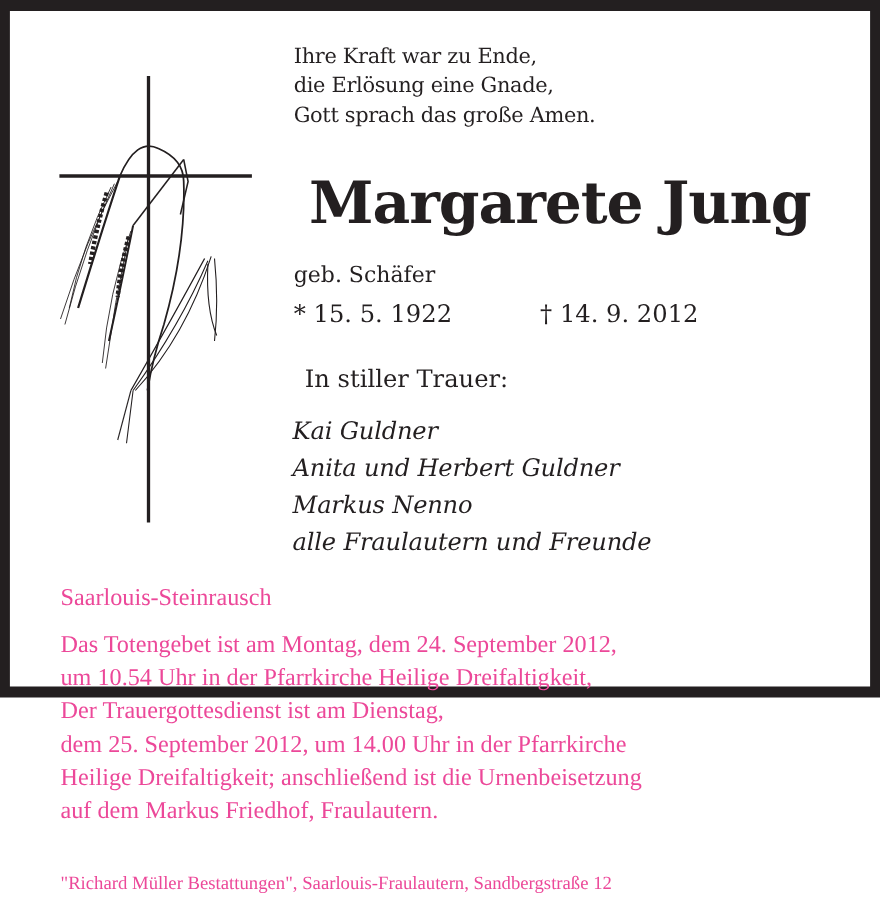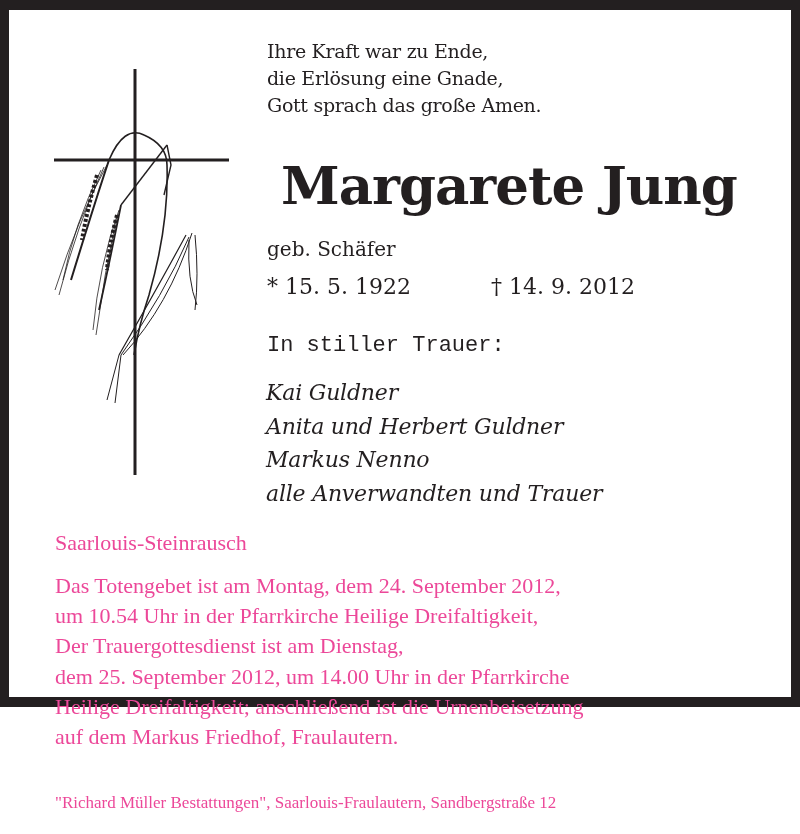--- a/index.html
+++ b/index.html
@@ -1,31 +1,31 @@
 <!DOCTYPE html>
 <html><head>
   <meta charset="utf-8">
   <style>
     html, body { margin: 0; padding: 0; background: #ffffff; }
     body { width: 800px; height: 834px; position: relative; overflow: hidden; }
     .frame {
-      position: absolute; left: 0; top: 0; width: 800px; height: 707px;
+      position: absolute; left: 0; top: 0; width: 800px; height: 634px;
       box-sizing: border-box; border: 9px solid #231f20; border-top-width: 10px; border-bottom-width: 10px;
       background: #ffffff;
     }
     .serif { font-family: "DejaVu Serif", "Liberation Serif", serif; color: #231f20; }
     .cond { font-family: "Liberation Serif", "DejaVu Serif", serif; color: #ec4899; }
     .motto { position: absolute; left: 258px; top: 28px; font-size: 19px; line-height: 27px; white-space: nowrap; }
     .motto div { letter-spacing: -0.3px; }
     .name { position: absolute; left: 272px; top: 140px; font-size: 53px; font-weight: bold; line-height: 70px; white-space: nowrap; letter-spacing: -1px; }
     .maiden { position: absolute; left: 258px; top: 225px; font-size: 20px; line-height: 28px; white-space: nowrap; }
     .dates { position: absolute; left: 258px; top: 262px; font-size: 22px; line-height: 30px; white-space: nowrap; }
     .dates span { display: inline-block; }
     .birth { width: 224px; }
-    .mourn { position: absolute; left: 258px; top: 321px; font-size: 22px; line-height: 30px; white-space: nowrap; font-family: Liberation Mono, monospace; }
+    .mourn { position: absolute; left: 268px; top: 321px; font-size: 22px; line-height: 30px; white-space: nowrap; }
     .mourners { position: absolute; left: 257px; top: 366px; font-size: 22px; line-height: 33.5px; font-style: italic; white-space: nowrap; letter-spacing: -0.2px; }
     .place { position: absolute; left: 46px; top: 518px; font-size: 22px; line-height: 30px; white-space: nowrap; }
     .body { position: absolute; left: 46px; top: 561px; font-size: 22px; line-height: 30.2px; white-space: nowrap; }
     .footer { position: absolute; left: 46px; top: 781px; font-size: 17px; line-height: 24px; white-space: nowrap; }
     .artwork { position: absolute; left: 40px; top: 55px; width: 190px; height: 415px; }
   </style>
 </head>
 <body>
 
 <div class="frame">
@@ -72,21 +72,21 @@
   <div class="dates serif">
     <span class="birth">* 15. 5. 1922</span><span>† 14. 9. 2012</span>
   </div>
 
   <div class="mourn serif">In stiller Trauer:</div>
 
   <div class="mourners serif">
     <div>Kai Guldner</div>
     <div>Anita und Herbert Guldner</div>
     <div>Markus Nenno</div>
-    <div>alle Anverwandten und Trauer</div>
+    <div>alle Fraulautern und Freunde</div>
   </div>
 
   <div class="place cond">Saarlouis-Steinrausch</div>
 
   <div class="body cond">
     <div>Das Totengebet ist am Montag, dem 24. September 2012,</div>
     <div>um 10.54 Uhr in der Pfarrkirche Heilige Dreifaltigkeit,</div>
     <div>Der Trauergottesdienst ist am Dienstag,</div>
     <div>dem 25. September 2012, um 14.00 Uhr in der Pfarrkirche</div>
     <div>Heilige Dreifaltigkeit; anschließend ist die Urnenbeisetzung</div>

